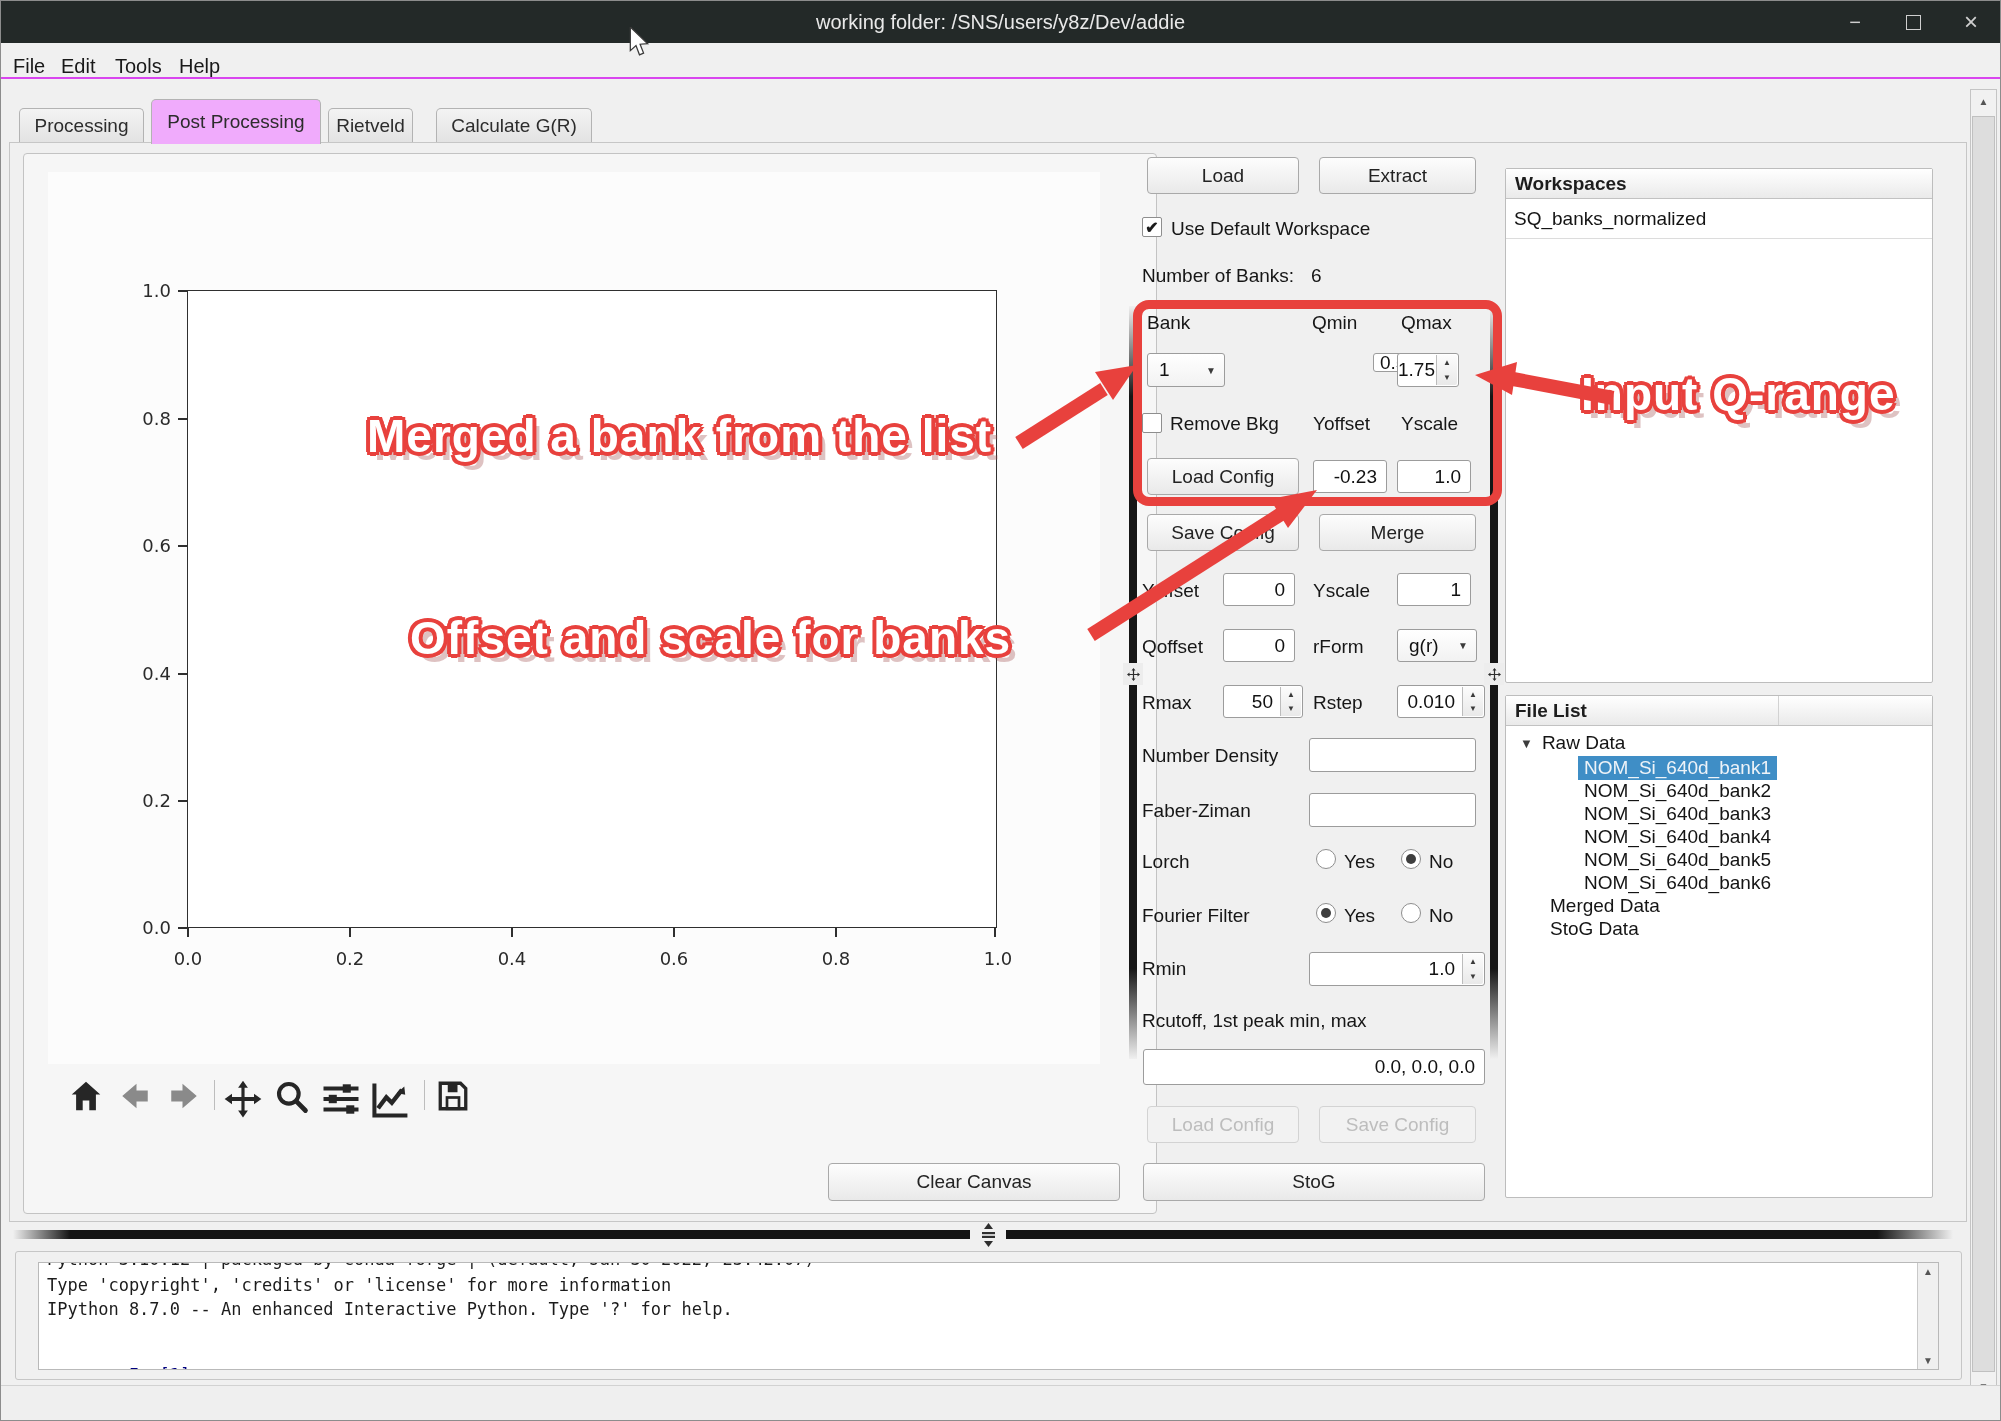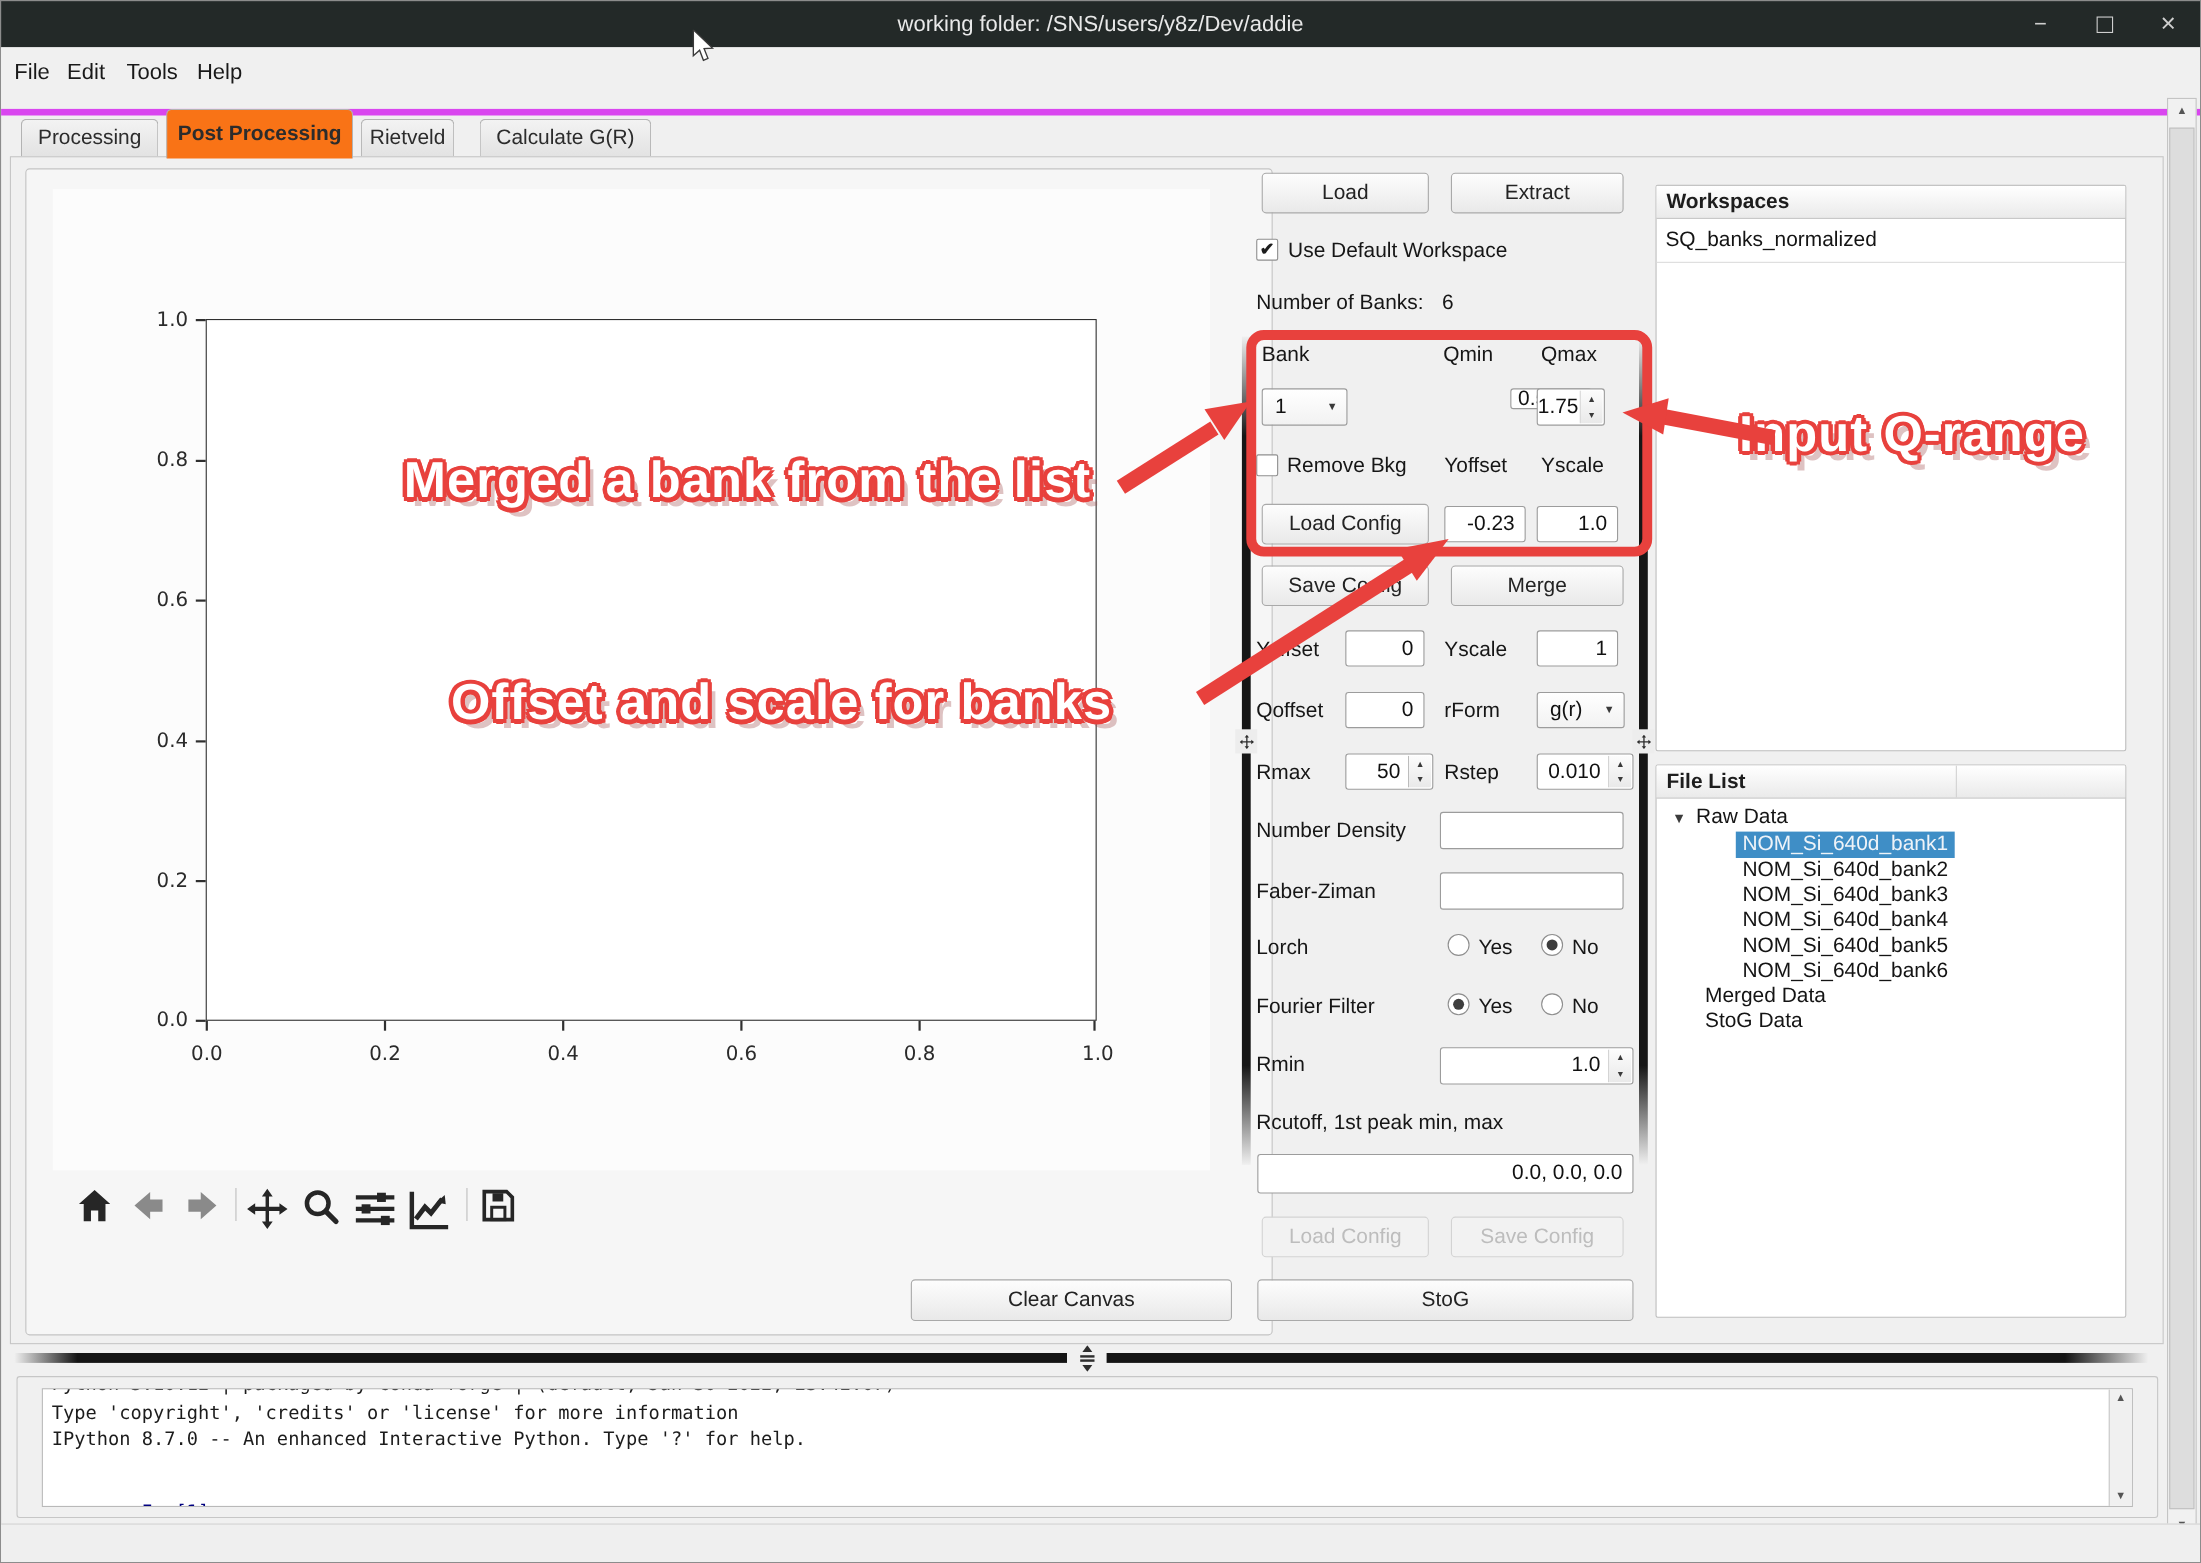--- a/index.html
+++ b/index.html
@@ -9,28 +9,28 @@
     background:#f0f0f0; overflow:hidden;
     font-family:"Liberation Sans", sans-serif;
     border:1px solid #8c8c8c;
   }
 
   
   #titlebar { position:absolute; left:0; top:0; width:100%; height:42px; background:#232928; }
   #titlebar .title { position:absolute; left:0; right:0; top:0; height:42px; display:flex; align-items:center; justify-content:center; color:#e9e9e9; font-size:20px; }
   .winbtn { position:absolute; top:4px; width:44px; height:34px; display:flex; align-items:center; justify-content:center; color:#cfcfcf; font-size:20px; }
   .winbtn .box { width:15px; height:15px; border:1.6px solid #cfcfcf; }
-  #menubar { position:absolute; left:0; top:42px; width:100%; height:62px; background:#f0f0f0; border-bottom:6px solid #d946ef;padding-left:48px; }
+  #menubar { position:absolute; left:0; top:42px; width:100%; height:36px; background:#f0f0f0; border-bottom:2px solid #d946ef;padding-left:48px; }
   .menu-item { position:absolute; top:0; height:46px; display:flex; align-items:center; font-size:20px; color:#191919; padding:0 6px; }
 
   
   .tab { position:absolute; display:flex; align-items:center; justify-content:center; font-size:19px; color:#2c2c2c;
          border:1px solid #b3b3b3; border-bottom:none; border-radius:5px 5px 0 0;
          background:linear-gradient(#f3f3f3,#e2e2e2); }
-  .tab.active { background:#f97316; font-weight:700; z-index:6; }
+  .tab.active { background:#f0abfc; font-weight:400; z-index:6; }
   #pane { position:absolute; left:8px; top:141px; width:1958px; height:1080px; border:1px solid #c6c6c6; background:#f0f0f0; }
 
   
   .btn { position:absolute; display:flex; align-items:center; justify-content:center;
          border:1px solid #a9a9a9; border-radius:4px; font-size:19px; color:#232323;
          background:linear-gradient(#fdfdfd,#f3f3f3 50%,#e9e9e9); }
   .btn.disabled { color:#bdbdbd; background:#f2f2f2; border-color:#d3d3d3; }
   .label { position:absolute; font-size:19px; color:#161616; white-space:nowrap; }
   .field { position:absolute; border:1px solid #9c9c9c; border-radius:3px; background:#fff;
            display:flex; align-items:center; font-size:19px; color:#111;padding-left:27px; }

